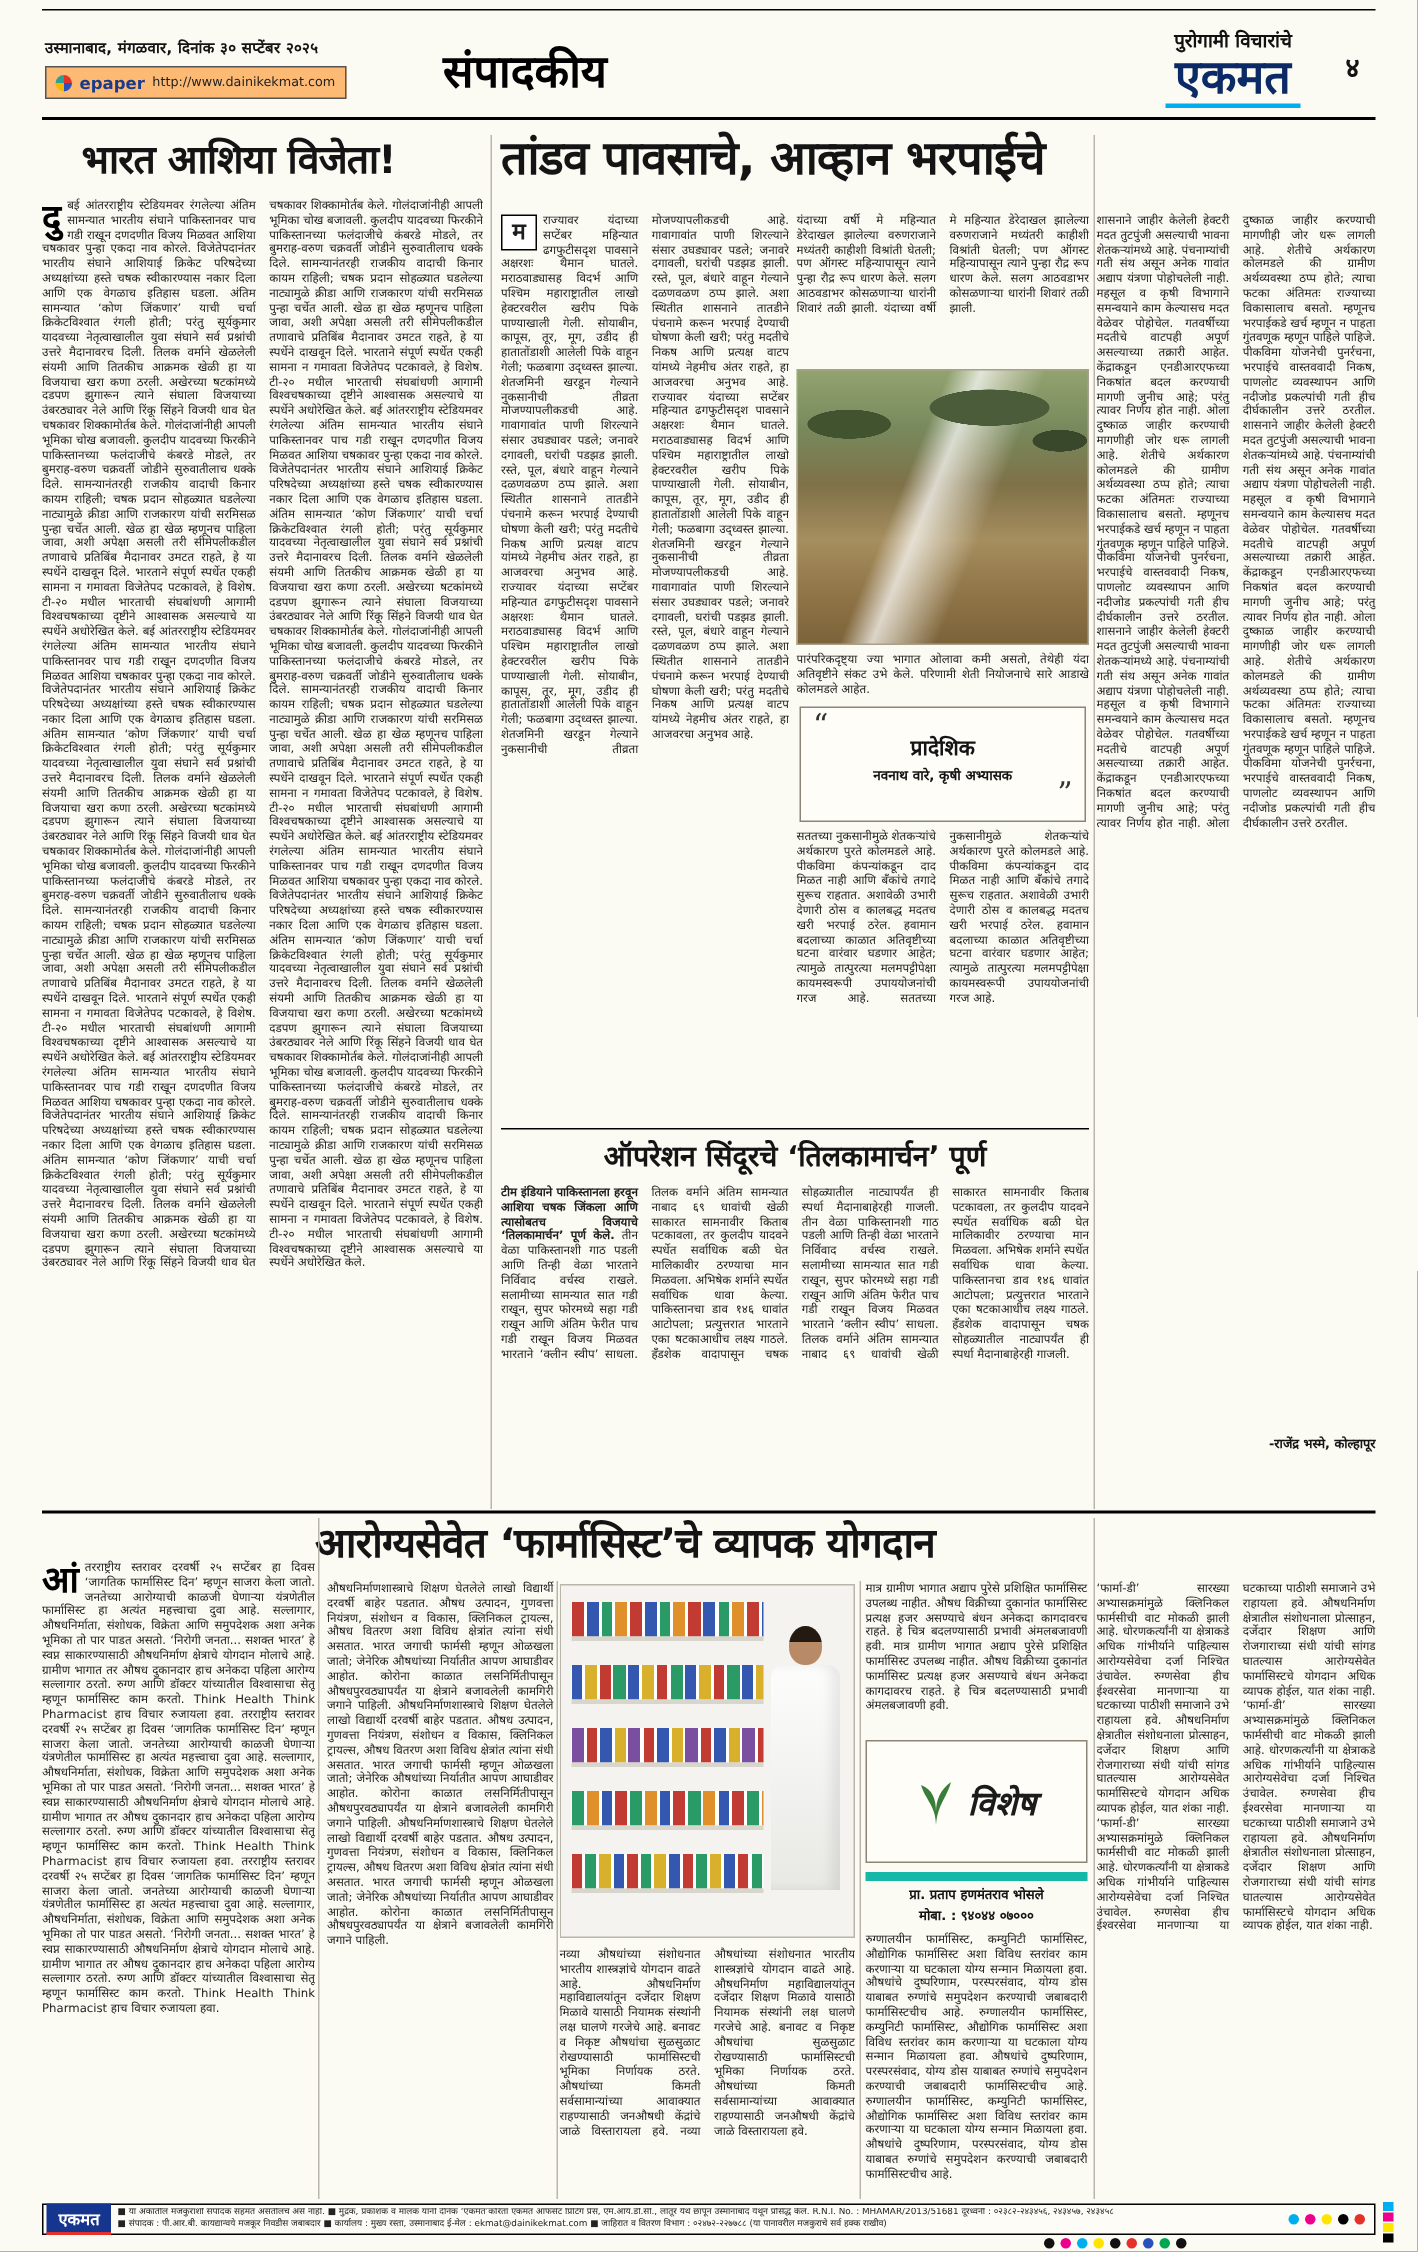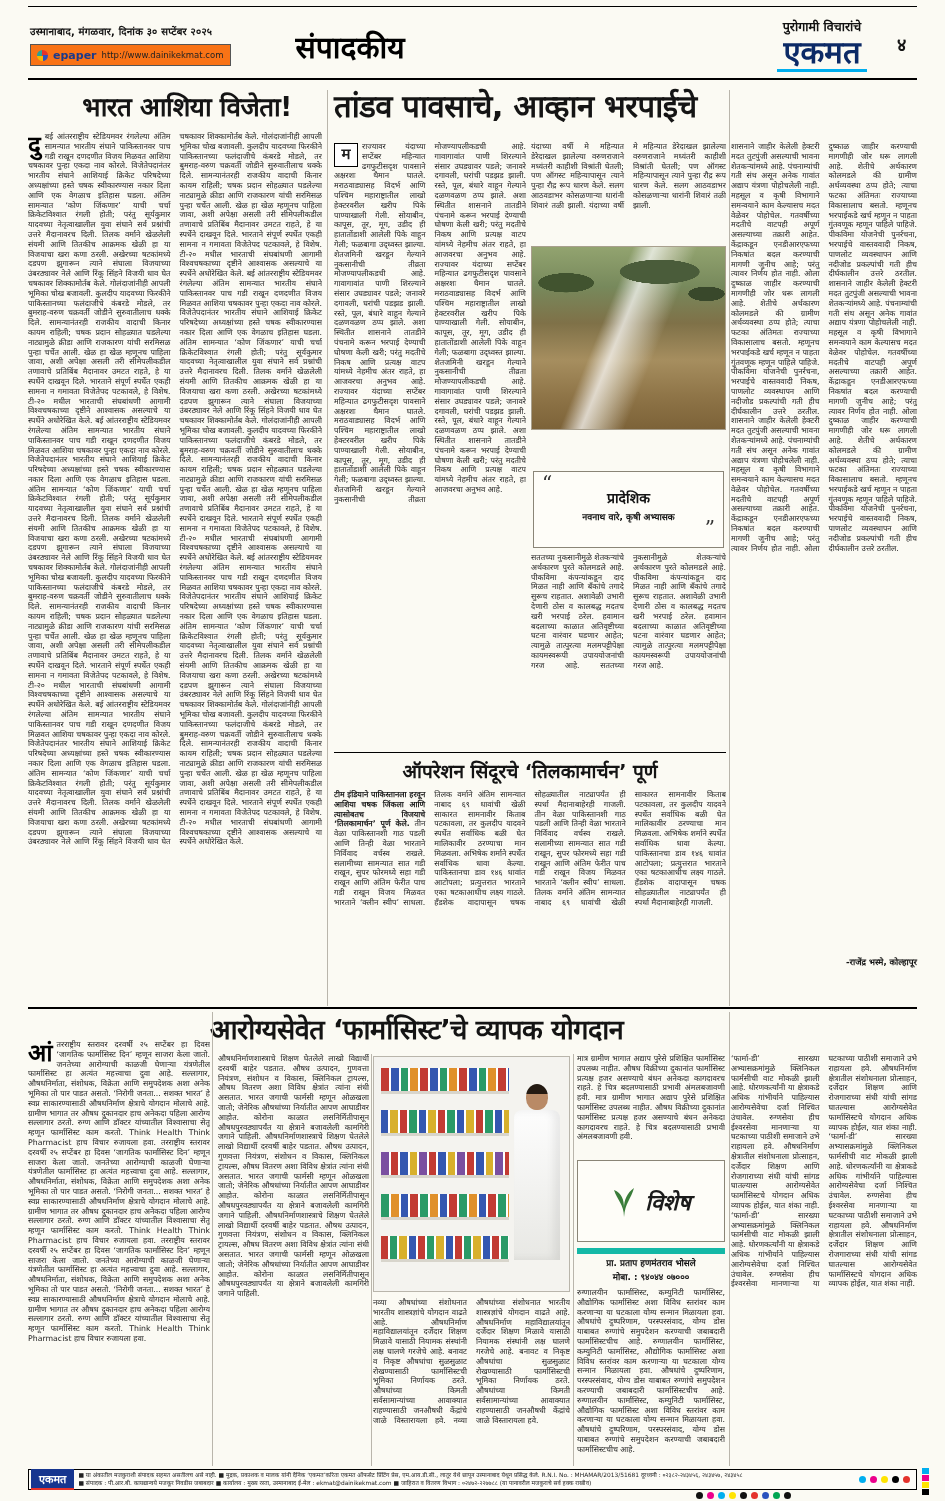--- a/index.html
+++ b/index.html
@@ -8,21 +8,21 @@
     position:relative; width:945px; height:1501px; margin:0 auto;
     background:#fbfaf3; color:#141414; overflow:hidden;
     font-family:"DejaVu Sans", sans-serif;
   }
   .abs { position:absolute; }
   .rule { background:#000; }
   .vdiv { background:#b9b5ab; width:1px; }
 
   
   .dateline { font-size:10px; font-weight:bold; letter-spacing:.2px; }
-  .epaper-box { display:flex; align-items:center; gap:5px; border:1px solid #555; padding:0 6px; height:22px; background:#f97316; }
+  .epaper-box { display:flex; align-items:center; gap:5px; border:1px solid #555; padding:0 6px; height:22px; background:#fdba74; }
   .epaper-ball { width:11px; height:11px; border-radius:50%;
     background:conic-gradient(#e4322b 0 25%, #2a52be 25% 50%, #f7b500 50% 75%, #2aa198 75% 100%); }
   .epaper-label { font-size:11px; font-weight:bold; color:#1a3a8c; }
   .epaper-url { font-size:8.5px; color:#222;text-align:right; }
   .section-title { font-size:30px; font-weight:bold; text-align:center; color:#000; }
   .masthead { text-align:center; }
   .masthead .tagline { font-size:12.5px; font-weight:bold; color:#111; }
   .masthead .brand { font-size:31px; font-weight:bold; color:#0c2a66; line-height:34px; border-bottom:3px solid #00aeef; display:inline-block; padding:0 6px; }
   .pageno { font-size:18px; font-weight:bold; }
 
@@ -111,37 +111,40 @@
     <div class="brand">एकमत</div>
   </div>
 
   <div class="abs pageno" style="left:897px;top:32px">४</div>
 
   <div class="abs rule" style="left:28px;top:78px;width:889px;height:2px"></div>
 
   <div class="abs vdiv" style="left:327px;top:90px;height:916px"></div>
   <div class="abs vdiv" style="left:729px;top:90px;height:916px"></div>
 
-  <h2 class="abs hl-1" style="left:40px;top:92px;width:294px">भारत आशिया विजेता!</h2>
+  <h2 class="abs hl-1" style="left:12px;top:92px;width:294px">भारत आशिया विजेता!</h2>
   <div class="abs body-text cols-2" style="left:28px;top:132px;width:294px;height:872px">
     <span class="dropcap">दु</span><span>बई आंतरराष्ट्रीय स्टेडियमवर रंगलेल्या अंतिम सामन्यात भारतीय संघाने पाकिस्तानवर पाच गडी राखून दणदणीत विजय मिळवत आशिया चषकावर पुन्हा एकदा नाव कोरले. विजेतेपदानंतर भारतीय संघाने आशियाई क्रिकेट परिषदेच्या अध्यक्षांच्या हस्ते चषक स्वीकारण्यास नकार दिला आणि एक वेगळाच इतिहास घडला. अंतिम सामन्यात ‘कोण जिंकणार’ याची चर्चा क्रिकेटविश्वात रंगली होती; परंतु सूर्यकुमार यादवच्या नेतृत्वाखालील युवा संघाने सर्व प्रश्नांची उत्तरे मैदानावरच दिली. तिलक वर्माने खेळलेली संयमी आणि तितकीच आक्रमक खेळी हा या विजयाचा खरा कणा ठरली. अखेरच्या षटकांमध्ये दडपण झुगारून त्याने संघाला विजयाच्या उंबरठ्यावर नेले आणि रिंकू सिंहने विजयी धाव घेत चषकावर शिक्कामोर्तब केले. गोलंदाजांनीही आपली भूमिका चोख बजावली. कुलदीप यादवच्या फिरकीने पाकिस्तानच्या फलंदाजीचे कंबरडे मोडले, तर बुमराह-वरुण चक्रवर्ती जोडीने सुरुवातीलाच धक्के दिले. सामन्यानंतरही राजकीय वादाची किनार कायम राहिली; चषक प्रदान सोहळ्यात घडलेल्या नाट्यामुळे क्रीडा आणि राजकारण यांची सरमिसळ पुन्हा चर्चेत आली. खेळ हा खेळ म्हणूनच पाहिला जावा, अशी अपेक्षा असली तरी सीमेपलीकडील तणावाचे प्रतिबिंब मैदानावर उमटत राहते, हे या स्पर्धेने दाखवून दिले. भारताने संपूर्ण स्पर्धेत एकही सामना न गमावता विजेतेपद पटकावले, हे विशेष. टी-२० मधील भारताची संघबांधणी आगामी विश्वचषकाच्या दृष्टीने आश्वासक असल्याचे या स्पर्धेने अधोरेखित केले. बई आंतरराष्ट्रीय स्टेडियमवर रंगलेल्या अंतिम सामन्यात भारतीय संघाने पाकिस्तानवर पाच गडी राखून दणदणीत विजय मिळवत आशिया चषकावर पुन्हा एकदा नाव कोरले. विजेतेपदानंतर भारतीय संघाने आशियाई क्रिकेट परिषदेच्या अध्यक्षांच्या हस्ते चषक स्वीकारण्यास नकार दिला आणि एक वेगळाच इतिहास घडला. अंतिम सामन्यात ‘कोण जिंकणार’ याची चर्चा क्रिकेटविश्वात रंगली होती; परंतु सूर्यकुमार यादवच्या नेतृत्वाखालील युवा संघाने सर्व प्रश्नांची उत्तरे मैदानावरच दिली. तिलक वर्माने खेळलेली संयमी आणि तितकीच आक्रमक खेळी हा या विजयाचा खरा कणा ठरली. अखेरच्या षटकांमध्ये दडपण झुगारून त्याने संघाला विजयाच्या उंबरठ्यावर नेले आणि रिंकू सिंहने विजयी धाव घेत चषकावर शिक्कामोर्तब केले. गोलंदाजांनीही आपली भूमिका चोख बजावली. कुलदीप यादवच्या फिरकीने पाकिस्तानच्या फलंदाजीचे कंबरडे मोडले, तर बुमराह-वरुण चक्रवर्ती जोडीने सुरुवातीलाच धक्के दिले. सामन्यानंतरही राजकीय वादाची किनार कायम राहिली; चषक प्रदान सोहळ्यात घडलेल्या नाट्यामुळे क्रीडा आणि राजकारण यांची सरमिसळ पुन्हा चर्चेत आली. खेळ हा खेळ म्हणूनच पाहिला जावा, अशी अपेक्षा असली तरी सीमेपलीकडील तणावाचे प्रतिबिंब मैदानावर उमटत राहते, हे या स्पर्धेने दाखवून दिले. भारताने संपूर्ण स्पर्धेत एकही सामना न गमावता विजेतेपद पटकावले, हे विशेष. टी-२० मधील भारताची संघबांधणी आगामी विश्वचषकाच्या दृष्टीने आश्वासक असल्याचे या स्पर्धेने अधोरेखित केले. बई आंतरराष्ट्रीय स्टेडियमवर रंगलेल्या अंतिम सामन्यात भारतीय संघाने पाकिस्तानवर पाच गडी राखून दणदणीत विजय मिळवत आशिया चषकावर पुन्हा एकदा नाव कोरले. विजेतेपदानंतर भारतीय संघाने आशियाई क्रिकेट परिषदेच्या अध्यक्षांच्या हस्ते चषक स्वीकारण्यास नकार दिला आणि एक वेगळाच इतिहास घडला. अंतिम सामन्यात ‘कोण जिंकणार’ याची चर्चा क्रिकेटविश्वात रंगली होती; परंतु सूर्यकुमार यादवच्या नेतृत्वाखालील युवा संघाने सर्व प्रश्नांची उत्तरे मैदानावरच दिली. तिलक वर्माने खेळलेली संयमी आणि तितकीच आक्रमक खेळी हा या विजयाचा खरा कणा ठरली. अखेरच्या षटकांमध्ये दडपण झुगारून त्याने संघाला विजयाच्या उंबरठ्यावर नेले आणि रिंकू सिंहने विजयी धाव घेत चषकावर शिक्कामोर्तब केले. गोलंदाजांनीही आपली भूमिका चोख बजावली. कुलदीप यादवच्या फिरकीने पाकिस्तानच्या फलंदाजीचे कंबरडे मोडले, तर बुमराह-वरुण चक्रवर्ती जोडीने सुरुवातीलाच धक्के दिले. सामन्यानंतरही राजकीय वादाची किनार कायम राहिली; चषक प्रदान सोहळ्यात घडलेल्या नाट्यामुळे क्रीडा आणि राजकारण यांची सरमिसळ पुन्हा चर्चेत आली. खेळ हा खेळ म्हणूनच पाहिला जावा, अशी अपेक्षा असली तरी सीमेपलीकडील तणावाचे प्रतिबिंब मैदानावर उमटत राहते, हे या स्पर्धेने दाखवून दिले. भारताने संपूर्ण स्पर्धेत एकही सामना न गमावता विजेतेपद पटकावले, हे विशेष. टी-२० मधील भारताची संघबांधणी आगामी विश्वचषकाच्या दृष्टीने आश्वासक असल्याचे या स्पर्धेने अधोरेखित केले. बई आंतरराष्ट्रीय स्टेडियमवर रंगलेल्या अंतिम सामन्यात भारतीय संघाने पाकिस्तानवर पाच गडी राखून दणदणीत विजय मिळवत आशिया चषकावर पुन्हा एकदा नाव कोरले. विजेतेपदानंतर भारतीय संघाने आशियाई क्रिकेट परिषदेच्या अध्यक्षांच्या हस्ते चषक स्वीकारण्यास नकार दिला आणि एक वेगळाच इतिहास घडला. अंतिम सामन्यात ‘कोण जिंकणार’ याची चर्चा क्रिकेटविश्वात रंगली होती; परंतु सूर्यकुमार यादवच्या नेतृत्वाखालील युवा संघाने सर्व प्रश्नांची उत्तरे मैदानावरच दिली. तिलक वर्माने खेळलेली संयमी आणि तितकीच आक्रमक खेळी हा या विजयाचा खरा कणा ठरली. अखेरच्या षटकांमध्ये दडपण झुगारून त्याने संघाला विजयाच्या उंबरठ्यावर नेले आणि रिंकू सिंहने विजयी धाव घेत चषकावर शिक्कामोर्तब केले. गोलंदाजांनीही आपली भूमिका चोख बजावली. कुलदीप यादवच्या फिरकीने पाकिस्तानच्या फलंदाजीचे कंबरडे मोडले, तर बुमराह-वरुण चक्रवर्ती जोडीने सुरुवातीलाच धक्के दिले. सामन्यानंतरही राजकीय वादाची किनार कायम राहिली; चषक प्रदान सोहळ्यात घडलेल्या नाट्यामुळे क्रीडा आणि राजकारण यांची सरमिसळ पुन्हा चर्चेत आली. खेळ हा खेळ म्हणूनच पाहिला जावा, अशी अपेक्षा असली तरी सीमेपलीकडील तणावाचे प्रतिबिंब मैदानावर उमटत राहते, हे या स्पर्धेने दाखवून दिले. भारताने संपूर्ण स्पर्धेत एकही सामना न गमावता विजेतेपद पटकावले, हे विशेष. टी-२० मधील भारताची संघबांधणी आगामी विश्वचषकाच्या दृष्टीने आश्वासक असल्याचे या स्पर्धेने अधोरेखित केले. बई आंतरराष्ट्रीय स्टेडियमवर रंगलेल्या अंतिम सामन्यात भारतीय संघाने पाकिस्तानवर पाच गडी राखून दणदणीत विजय मिळवत आशिया चषकावर पुन्हा एकदा नाव कोरले. विजेतेपदानंतर भारतीय संघाने आशियाई क्रिकेट परिषदेच्या अध्यक्षांच्या हस्ते चषक स्वीकारण्यास नकार दिला आणि एक वेगळाच इतिहास घडला. अंतिम सामन्यात ‘कोण जिंकणार’ याची चर्चा क्रिकेटविश्वात रंगली होती; परंतु सूर्यकुमार यादवच्या नेतृत्वाखालील युवा संघाने सर्व प्रश्नांची उत्तरे मैदानावरच दिली. तिलक वर्माने खेळलेली संयमी आणि तितकीच आक्रमक खेळी हा या विजयाचा खरा कणा ठरली. अखेरच्या षटकांमध्ये दडपण झुगारून त्याने संघाला विजयाच्या उंबरठ्यावर नेले आणि रिंकू सिंहने विजयी धाव घेत चषकावर शिक्कामोर्तब केले. गोलंदाजांनीही आपली भूमिका चोख बजावली. कुलदीप यादवच्या फिरकीने पाकिस्तानच्या फलंदाजीचे कंबरडे मोडले, तर बुमराह-वरुण चक्रवर्ती जोडीने सुरुवातीलाच धक्के दिले. सामन्यानंतरही राजकीय वादाची किनार कायम राहिली; चषक प्रदान सोहळ्यात घडलेल्या नाट्यामुळे क्रीडा आणि राजकारण यांची सरमिसळ पुन्हा चर्चेत आली. खेळ हा खेळ म्हणूनच पाहिला जावा, अशी अपेक्षा असली तरी सीमेपलीकडील तणावाचे प्रतिबिंब मैदानावर उमटत राहते, हे या स्पर्धेने दाखवून दिले. भारताने संपूर्ण स्पर्धेत एकही सामना न गमावता विजेतेपद पटकावले, हे विशेष. टी-२० मधील भारताची संघबांधणी आगामी विश्वचषकाच्या दृष्टीने आश्वासक असल्याचे या स्पर्धेने अधोरेखित केले.</span>
   </div>
 
   <h2 class="abs hl-2" style="left:334px;top:88px;width:400px">तांडव पावसाचे, आव्हान भरपाईचे</h2>
 
   <div class="abs body-text cols-2" style="left:334px;top:142px;width:192px;height:612px">
     <span class="dropcap-box">म</span><span>राज्यावर यंदाच्या सप्टेंबर महिन्यात ढगफुटीसदृश पावसाने अक्षरशः थैमान घातले. मराठवाड्यासह विदर्भ आणि पश्चिम महाराष्ट्रातील लाखो हेक्टरवरील खरीप पिके पाण्याखाली गेली. सोयाबीन, कापूस, तूर, मूग, उडीद ही हातातोंडाशी आलेली पिके वाहून गेली; फळबागा उद्ध्वस्त झाल्या. शेतजमिनी खरडून गेल्याने नुकसानीची तीव्रता मोजण्यापलीकडची आहे. गावागावांत पाणी शिरल्याने संसार उघड्यावर पडले; जनावरे दगावली, घरांची पडझड झाली. रस्ते, पूल, बंधारे वाहून गेल्याने दळणवळण ठप्प झाले. अशा स्थितीत शासनाने तातडीने पंचनामे करून भरपाई देण्याची घोषणा केली खरी; परंतु मदतीचे निकष आणि प्रत्यक्ष वाटप यांमध्ये नेहमीच अंतर राहते, हा आजवरचा अनुभव आहे. राज्यावर यंदाच्या सप्टेंबर महिन्यात ढगफुटीसदृश पावसाने अक्षरशः थैमान घातले. मराठवाड्यासह विदर्भ आणि पश्चिम महाराष्ट्रातील लाखो हेक्टरवरील खरीप पिके पाण्याखाली गेली. सोयाबीन, कापूस, तूर, मूग, उडीद ही हातातोंडाशी आलेली पिके वाहून गेली; फळबागा उद्ध्वस्त झाल्या. शेतजमिनी खरडून गेल्याने नुकसानीची तीव्रता मोजण्यापलीकडची आहे. गावागावांत पाणी शिरल्याने संसार उघड्यावर पडले; जनावरे दगावली, घरांची पडझड झाली. रस्ते, पूल, बंधारे वाहून गेल्याने दळणवळण ठप्प झाले. अशा स्थितीत शासनाने तातडीने पंचनामे करून भरपाई देण्याची घोषणा केली खरी; परंतु मदतीचे निकष आणि प्रत्यक्ष वाटप यांमध्ये नेहमीच अंतर राहते, हा आजवरचा अनुभव आहे. राज्यावर यंदाच्या सप्टेंबर महिन्यात ढगफुटीसदृश पावसाने अक्षरशः थैमान घातले. मराठवाड्यासह विदर्भ आणि पश्चिम महाराष्ट्रातील लाखो हेक्टरवरील खरीप पिके पाण्याखाली गेली. सोयाबीन, कापूस, तूर, मूग, उडीद ही हातातोंडाशी आलेली पिके वाहून गेली; फळबागा उद्ध्वस्त झाल्या. शेतजमिनी खरडून गेल्याने नुकसानीची तीव्रता मोजण्यापलीकडची आहे. गावागावांत पाणी शिरल्याने संसार उघड्यावर पडले; जनावरे दगावली, घरांची पडझड झाली. रस्ते, पूल, बंधारे वाहून गेल्याने दळणवळण ठप्प झाले. अशा स्थितीत शासनाने तातडीने पंचनामे करून भरपाई देण्याची घोषणा केली खरी; परंतु मदतीचे निकष आणि प्रत्यक्ष वाटप यांमध्ये नेहमीच अंतर राहते, हा आजवरचा अनुभव आहे.</span>
   </div>
 
   <div class="abs body-text cols-2" style="left:531px;top:142px;width:195px;height:100px">
     <span>यंदाच्या वर्षी मे महिन्यात डेरेदाखल झालेल्या वरुणराजाने मध्यंतरी काहीशी विश्रांती घेतली; पण ऑगस्ट महिन्यापासून त्याने पुन्हा रौद्र रूप धारण केले. सलग आठवडाभर कोसळणाऱ्या धारांनी शिवारं तळी झाली. यंदाच्या वर्षी मे महिन्यात डेरेदाखल झालेल्या वरुणराजाने मध्यंतरी काहीशी विश्रांती घेतली; पण ऑगस्ट महिन्यापासून त्याने पुन्हा रौद्र रूप धारण केले. सलग आठवडाभर कोसळणाऱ्या धारांनी शिवारं तळी झाली.</span>
   </div>
 
   <figure class="abs photo-flood" style="left:531px;top:246px;width:195px;height:184px"></figure>
 
+  <div class="abs body-text" style="left:531px;top:435px;width:195px;height:33px">
+    <span>पारंपरिकदृष्ट्या ज्या भागात ओलावा कमी असतो, तेथेही यंदा अतिवृष्टीने संकट उभे केले. परिणामी शेती नियोजनाचे सारे आडाखे कोलमडले आहेत.</span>
+  </div>
 
   <div class="abs regional-box" style="left:533px;top:471px;width:191px;height:77px">
     <div class="q open">“</div>
     <div class="rb-title">प्रादेशिक</div>
     <div class="rb-author">नवनाथ वारे, कृषी अभ्यासक</div>
     <div class="q close">”</div>
   </div>
 
   <div class="abs body-text cols-2" style="left:531px;top:553px;width:195px;height:200px">
     <span>सततच्या नुकसानीमुळे शेतकऱ्यांचे अर्थकारण पुरते कोलमडले आहे. पीकविमा कंपन्यांकडून दाद मिळत नाही आणि बँकांचे तगादे सुरूच राहतात. अशावेळी उभारी देणारी ठोस व कालबद्ध मदतच खरी भरपाई ठरेल. हवामान बदलाच्या काळात अतिवृष्टीच्या घटना वारंवार घडणार आहेत; त्यामुळे तात्पुरत्या मलमपट्टीपेक्षा कायमस्वरूपी उपाययोजनांची गरज आहे. सततच्या नुकसानीमुळे शेतकऱ्यांचे अर्थकारण पुरते कोलमडले आहे. पीकविमा कंपन्यांकडून दाद मिळत नाही आणि बँकांचे तगादे सुरूच राहतात. अशावेळी उभारी देणारी ठोस व कालबद्ध मदतच खरी भरपाई ठरेल. हवामान बदलाच्या काळात अतिवृष्टीच्या घटना वारंवार घडणार आहेत; त्यामुळे तात्पुरत्या मलमपट्टीपेक्षा कायमस्वरूपी उपाययोजनांची गरज आहे.</span>

